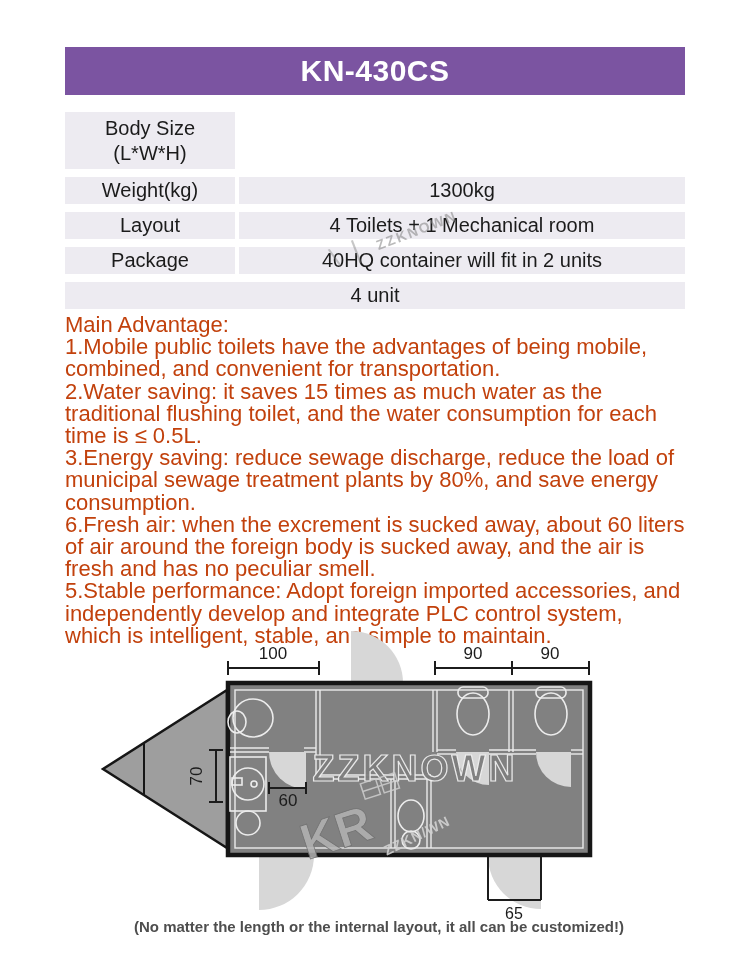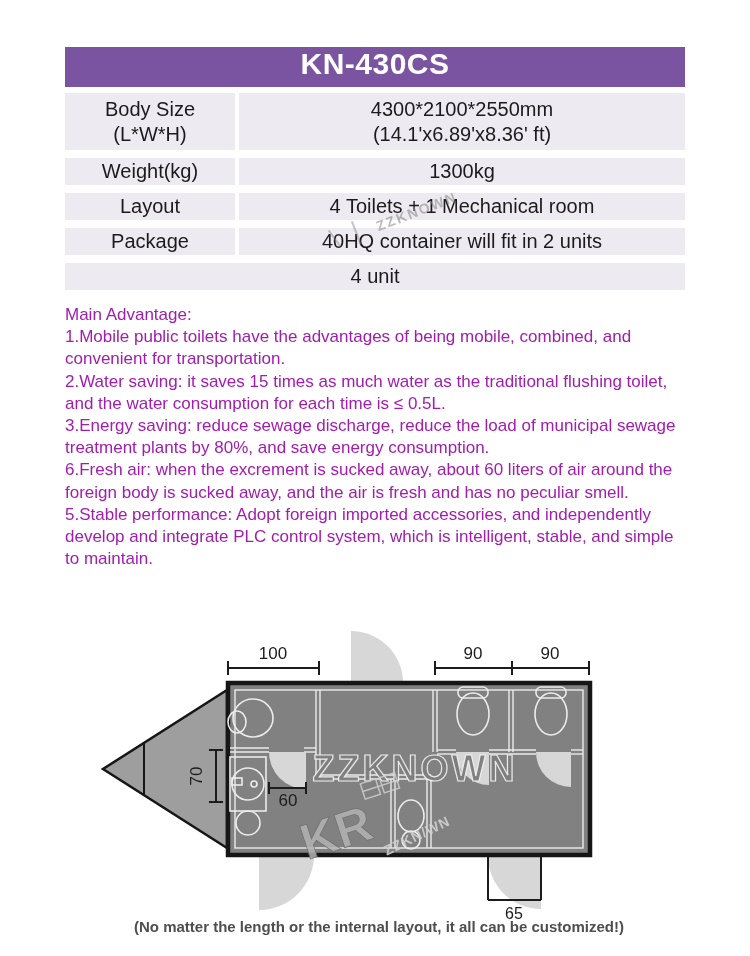--- a/index.html
+++ b/index.html
@@ -2,62 +2,58 @@
 <html><head>
 <meta charset="utf-8">
 <style>
   html,body{margin:0;padding:0;}
   body{
     width:750px;height:956px;background:#ffffff;position:relative;overflow:hidden;
     font-family:"Liberation Sans", sans-serif;
     -webkit-font-smoothing:antialiased;
   }
   .sheet{position:absolute;left:65px;top:47px;width:620px;}
-  .header-bar{height:40px;background:#7b54a1;display:flex;align-items:flex-start;justify-content:center;margin-bottom:6px;}
+  .header-bar{height:48px;background:#7b54a1;display:flex;align-items:center;justify-content:center;margin-bottom:17px;}
   .header-bar .title{color:#ffffff;font-size:30px;font-weight:bold;letter-spacing:0.5px;}
   .spec-table{display:flex;flex-direction:column;gap:8px;position:relative;}
   .spec-row{display:flex;gap:4px;height:27px;}
   .spec-row.tall{height:57px;}
   .cell{background:#edebf1;display:flex;flex-direction:column;align-items:center;justify-content:center;
         color:#1b1b1b;font-size:20px;line-height:1.22;text-align:center;}
   .cell.label{width:170px;flex:0 0 170px;}
   .cell.value{flex:1;}
   .wm-table{
     position:absolute;left:262px;top:108px;transform:rotate(-21deg);
     color:rgba(130,130,130,0.55);font-size:14px;font-weight:bold;letter-spacing:2px;
     pointer-events:none;white-space:nowrap;
   }
   .wm-table .slashes{
     display:inline-block;margin-right:14px;color:rgba(130,130,130,0.45);
     font-size:26px;letter-spacing:4px;font-weight:normal;
   }
-  .advantages{margin-top:14px;font-size:17px;line-height:22.2px;color:#a21caf;}
+  .advantages{margin-top:5px;font-size:22px;line-height:22.2px;color:#c2410c;}
   .advantages p{margin:0;}
   .plan-wrap{position:absolute;left:11px;top:630px;width:750px;height:326px;}
   svg text{font-family:"Liberation Sans", sans-serif;}
 </style>
 </head>
 <body>
 
 <div>
   <div class="sheet">
 
     <div class="header-bar">
       <span class="title">KN-430CS</span>
     </div>
 
     <div class="spec-table">
       <div class="spec-row tall">
         <div class="cell label">
           <div>Body Size</div>
           <div>(L*W*H)</div>
-        </div>
-        <div class="cell value">
-          <div>4300*2100*2550mm</div>
-          <div>(14.1'x6.89'x8.36' ft)</div>
         </div>
       </div>
       <div class="spec-row">
         <div class="cell label">Weight(kg)</div>
         <div class="cell value">1300kg</div>
       </div>
       <div class="spec-row">
         <div class="cell label">Layout</div>
         <div class="cell value">4 Toilets + 1 Mechanical room</div>
       </div>

